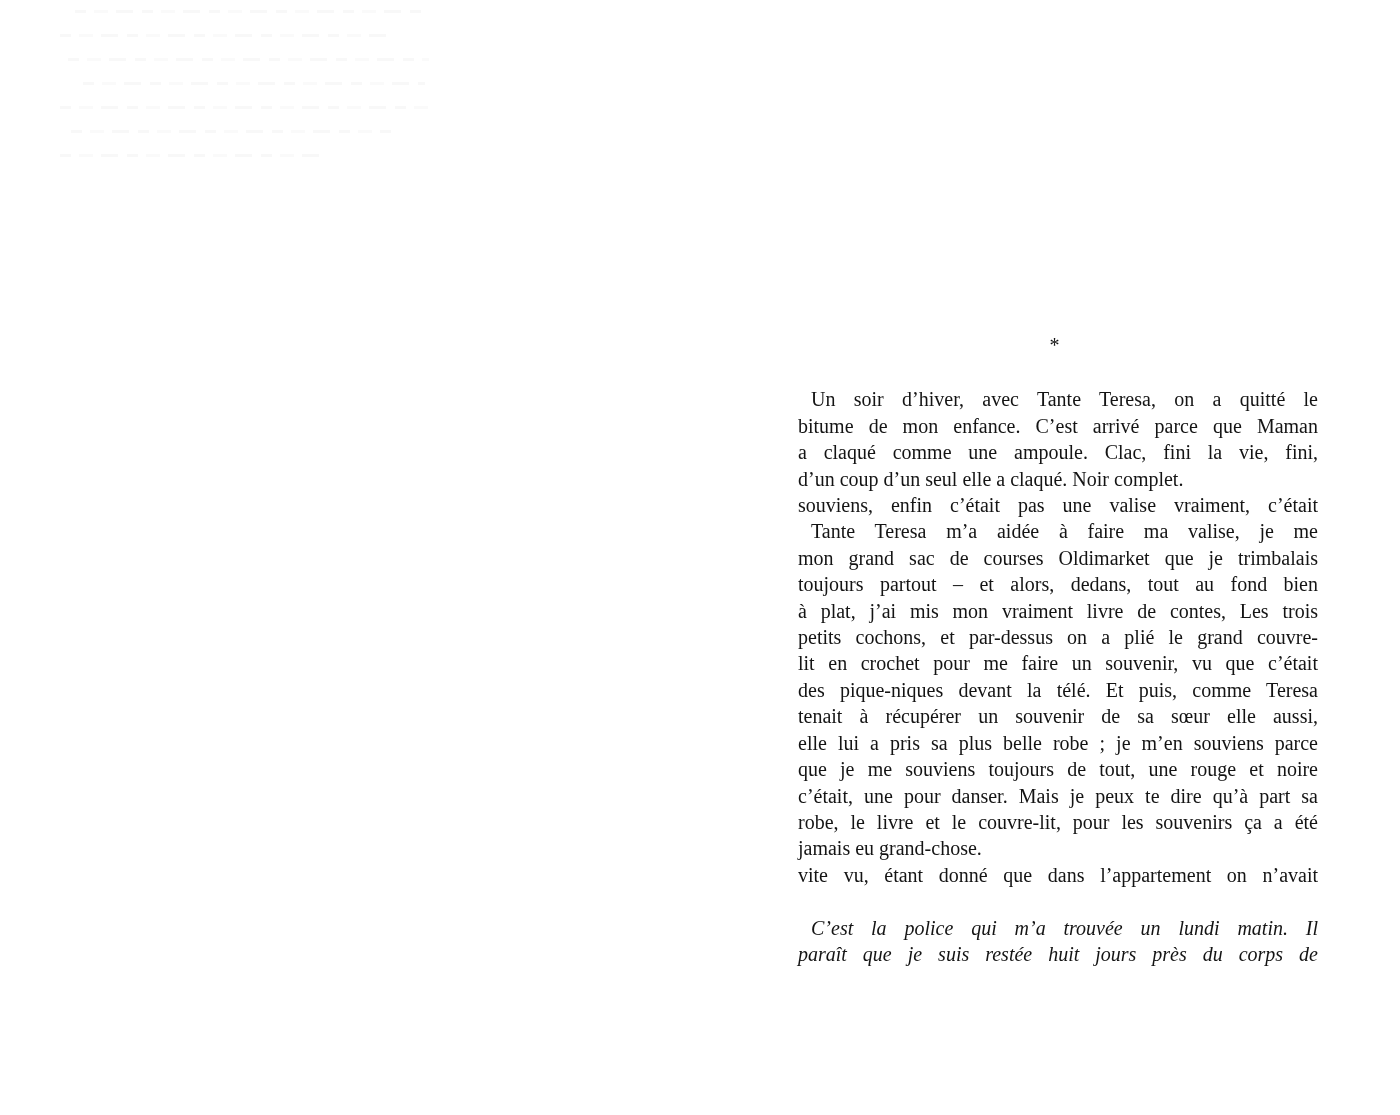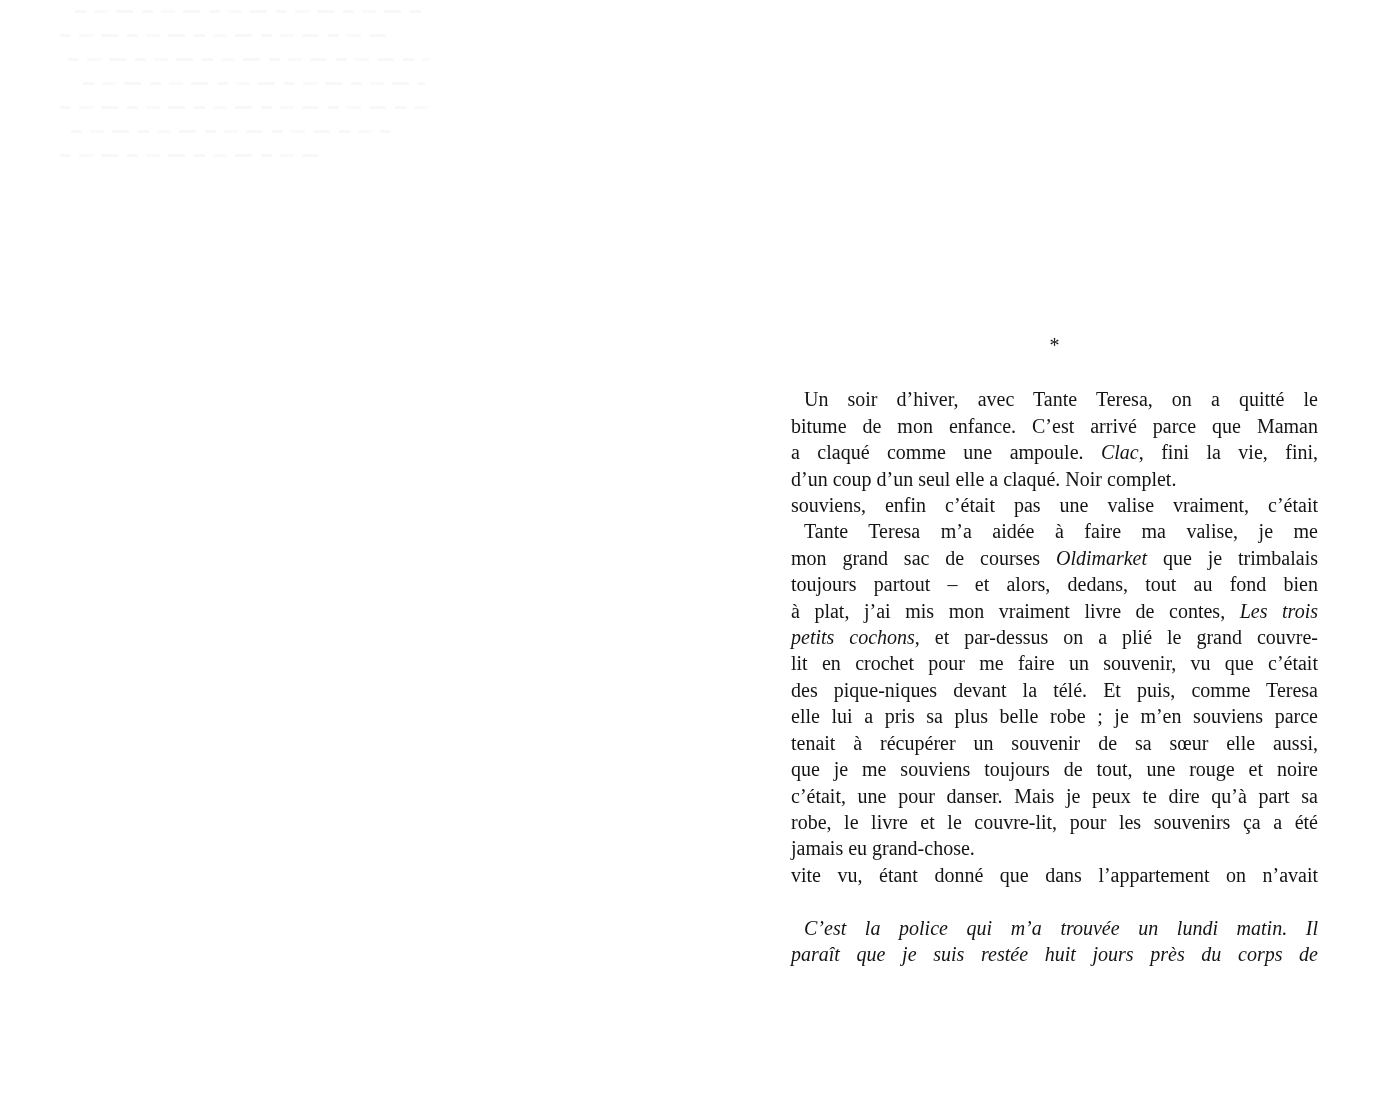--- a/index.html
+++ b/index.html
@@ -39,30 +39,30 @@
     font-size: 20px;
     line-height: 26.4px;
   }
   .separator {
     text-align: center;
     margin-bottom: 28px;
   }
   .line {
     text-align: left;
     text-align-last: left;
+    margin-left: 7px;
   }
   .line.justify {
     text-align: justify;
     text-align-last: justify;
   }
   .line.indent {
     text-indent: 13px;
   }
   .italic {
-    font-style: italic;
   }
   .para-spaced {
     margin-top: 26.4px;
     font-style: italic;
   }
 </style>
 </head>
 <body>
 
 <div class="page">
@@ -88,22 +88,22 @@
       </div>
     <div class="paragraph">
         <div class="line justify"><span>souviens, enfin c’était pas une valise vraiment, c’était</span></div>
         <div class="line justify indent"><span>Tante Teresa m’a aidée à faire ma valise, je me</span></div>
         <div class="line justify"><span>mon grand sac de courses </span><span class="italic">Oldimarket</span><span> que je trimbalais</span></div>
         <div class="line justify"><span>toujours partout – et alors, dedans, tout au fond bien</span></div>
         <div class="line justify"><span>à plat, j’ai mis mon vraiment livre de contes, </span><span class="italic">Les trois</span></div>
         <div class="line justify"><span class="italic">petits cochons</span><span>, et par-dessus on a plié le grand couvre-</span></div>
         <div class="line justify"><span>lit en crochet pour me faire un souvenir, vu que c’était</span></div>
         <div class="line justify"><span>des pique-niques devant la télé. Et puis, comme Teresa</span></div>
+        <div class="line justify"><span>tenait à récupérer un souvenir de sa sœur elle aussi,</span></div>
         <div class="line justify"><span>elle lui a pris sa plus belle robe ; je m’en souviens parce</span></div>
-        <div class="line justify"><span>tenait à récupérer un souvenir de sa sœur elle aussi,</span></div>
         <div class="line justify"><span>que je me souviens toujours de tout, une rouge et noire</span></div>
         <div class="line justify"><span>c’était, une pour danser. Mais je peux te dire qu’à part sa</span></div>
         <div class="line justify"><span>robe, le livre et le couvre-lit, pour les souvenirs ça a été</span></div>
         <div class="line"><span>jamais eu grand-chose.</span></div>
         <div class="line justify"><span>vite vu, étant donné que dans l’appartement on n’avait</span></div>
       </div>
     <div class="paragraph para-spaced">
         <div class="line justify indent"><span>C’est la police qui m’a trouvée un lundi matin. Il</span></div>
         <div class="line justify"><span>paraît que je suis restée huit jours près du corps de</span></div>
       </div>

